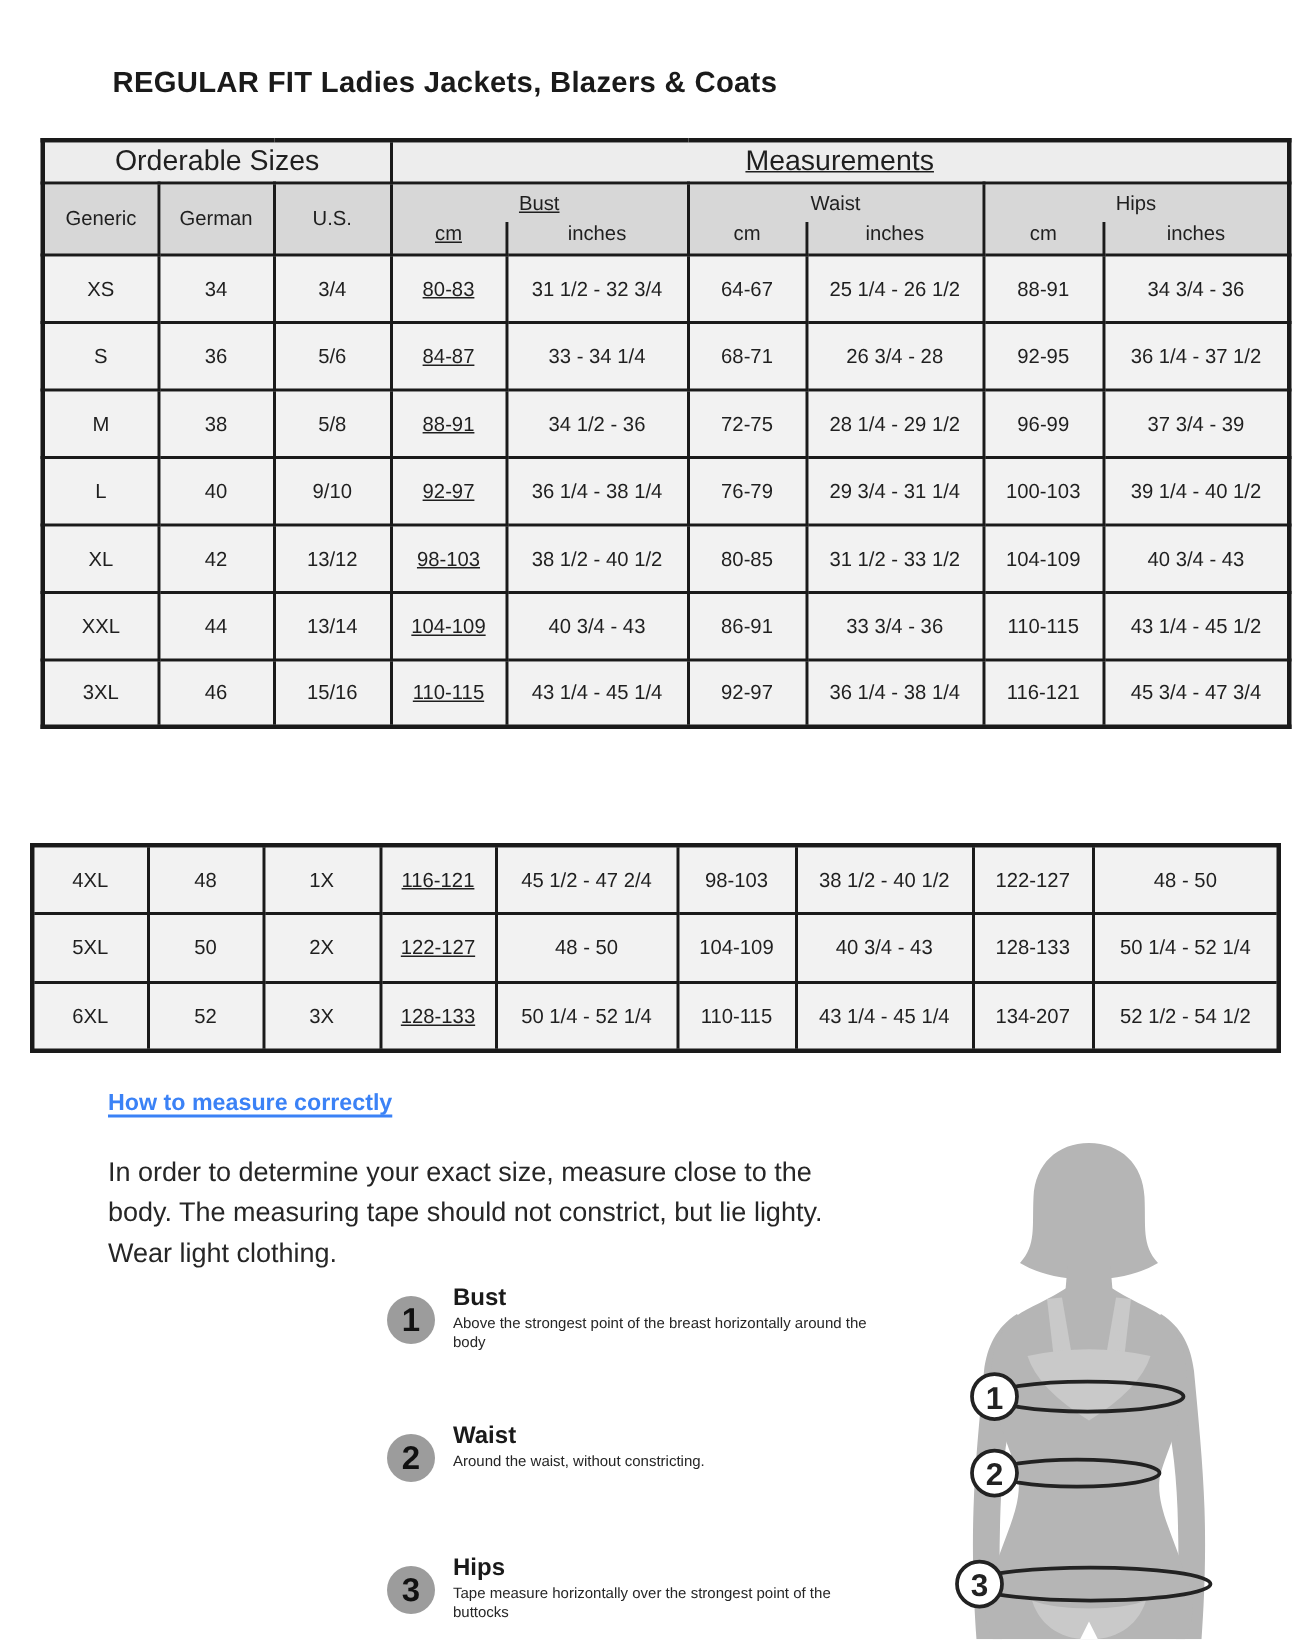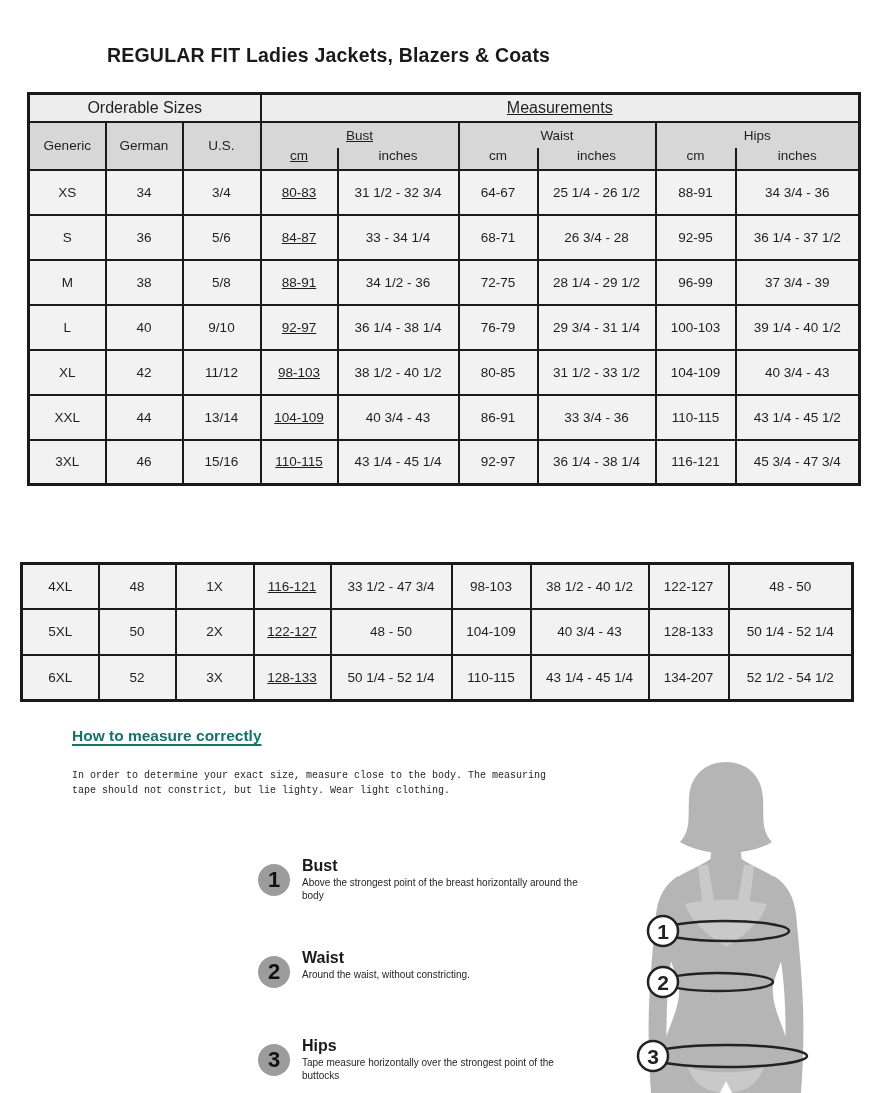--- a/index.html
+++ b/index.html
@@ -10,21 +10,21 @@
     background:#ffffff;
     overflow:hidden;
     font-family:"Liberation Sans", sans-serif;
     color:#1f1f1f;
   }
   .section-title {
     position:absolute; left:75px;
     font-size:19.5px; font-weight:bold; color:#1a1a1a;
     letter-spacing:0.2px;
   }
-  .title-regular { top:44px;margin-left:32px; }
+  .title-regular { top:44px; }
   .title-plus { top:517px; }
 
   table.size-table {
     position:absolute;
     border-collapse:collapse;
     table-layout:fixed;
     width:831px;
     border:3px solid #1a1a1a;
     font-size:13.5px;
     color:#1f1f1f;
@@ -33,44 +33,44 @@
   .table-plus { left:20px; top:562px; }
 
   table.size-table th, table.size-table td {
     border:2px solid #1a1a1a;
     text-align:center; vertical-align:middle;
     font-weight:normal;
     padding:0 2px;
     overflow:hidden; white-space:nowrap;
   }
   tr.group-row th {
-    background:#ededed; height:28px; font-size:16px;
+    background:#ededed; height:28px; font-size:19px;
   }
   tr.sub-row-a th, tr.sub-row-b th {
     background:#d7d7d7; font-size:13.5px;
   }
   tr.sub-row-a th { height:26px; }
   tr.sub-row-b th { height:22px; }
   tr.sub-row-a th.m-group { border-bottom:0 none; vertical-align:middle; }
   tr.sub-row-b th.unit { border-top:0 none; vertical-align:top; padding-bottom:4px; }
   th.col-divider, td.col-divider { border-left-width:3px;text-decoration:underline; }
   table.size-table tbody td { background:#f2f2f2; }
   .table-regular tbody tr { height:45px; }
   .table-plus tbody tr { height:45.5px; }
 
   .measure-heading {
     position:absolute; left:72px; top:727px;
-    font-size:15.5px; font-weight:bold; color:#0f766e;
+    font-size:15.5px; font-weight:bold; color:#3b82f6;
     text-decoration:underline;
     text-decoration-thickness:2px;
     text-underline-offset:3px;
   }
   .measure-intro {
     position:absolute; left:72px; top:768px;
-    width:485px; font-size:10px; line-height:1.5; color:#262626;font-family:Liberation Mono, monospace;
+    width:485px; font-size:18px; line-height:1.5; color:#262626;
   }
   .step {
     position:absolute; left:258px;
     display:flex; align-items:flex-start;
   }
   .step-1 { top:856px; }
   .step-2 { top:948px; }
   .step-3 { top:1036px; }
   .step-badge {
     flex:0 0 auto;
@@ -175,21 +175,21 @@
           <td class="col-divider">92-97</td>
           <td>36 1/4 - 38 1/4</td>
           <td>76-79</td>
           <td>29 3/4 - 31 1/4</td>
           <td>100-103</td>
           <td>39 1/4 - 40 1/2</td>
         </tr>
         <tr>
           <td>XL</td>
           <td>42</td>
-          <td>11/12</td>
+          <td>13/12</td>
           <td class="col-divider">98-103</td>
           <td>38 1/2 - 40 1/2</td>
           <td>80-85</td>
           <td>31 1/2 - 33 1/2</td>
           <td>104-109</td>
           <td>40 3/4 - 43</td>
         </tr>
         <tr>
           <td>XXL</td>
           <td>44</td>
@@ -227,21 +227,21 @@
         <col style="width:118px">
       <col style="width:80px">
         <col style="width:124px">
     </colgroup>
     <tbody id="plus-rows">
         <tr>
           <td>4XL</td>
           <td>48</td>
           <td>1X</td>
           <td class="col-divider">116-121</td>
-          <td>33 1/2 - 47 3/4</td>
+          <td>45 1/2 - 47 2/4</td>
           <td>98-103</td>
           <td>38 1/2 - 40 1/2</td>
           <td>122-127</td>
           <td>48 - 50</td>
         </tr>
         <tr>
           <td>5XL</td>
           <td>50</td>
           <td>2X</td>
           <td class="col-divider">122-127</td>

